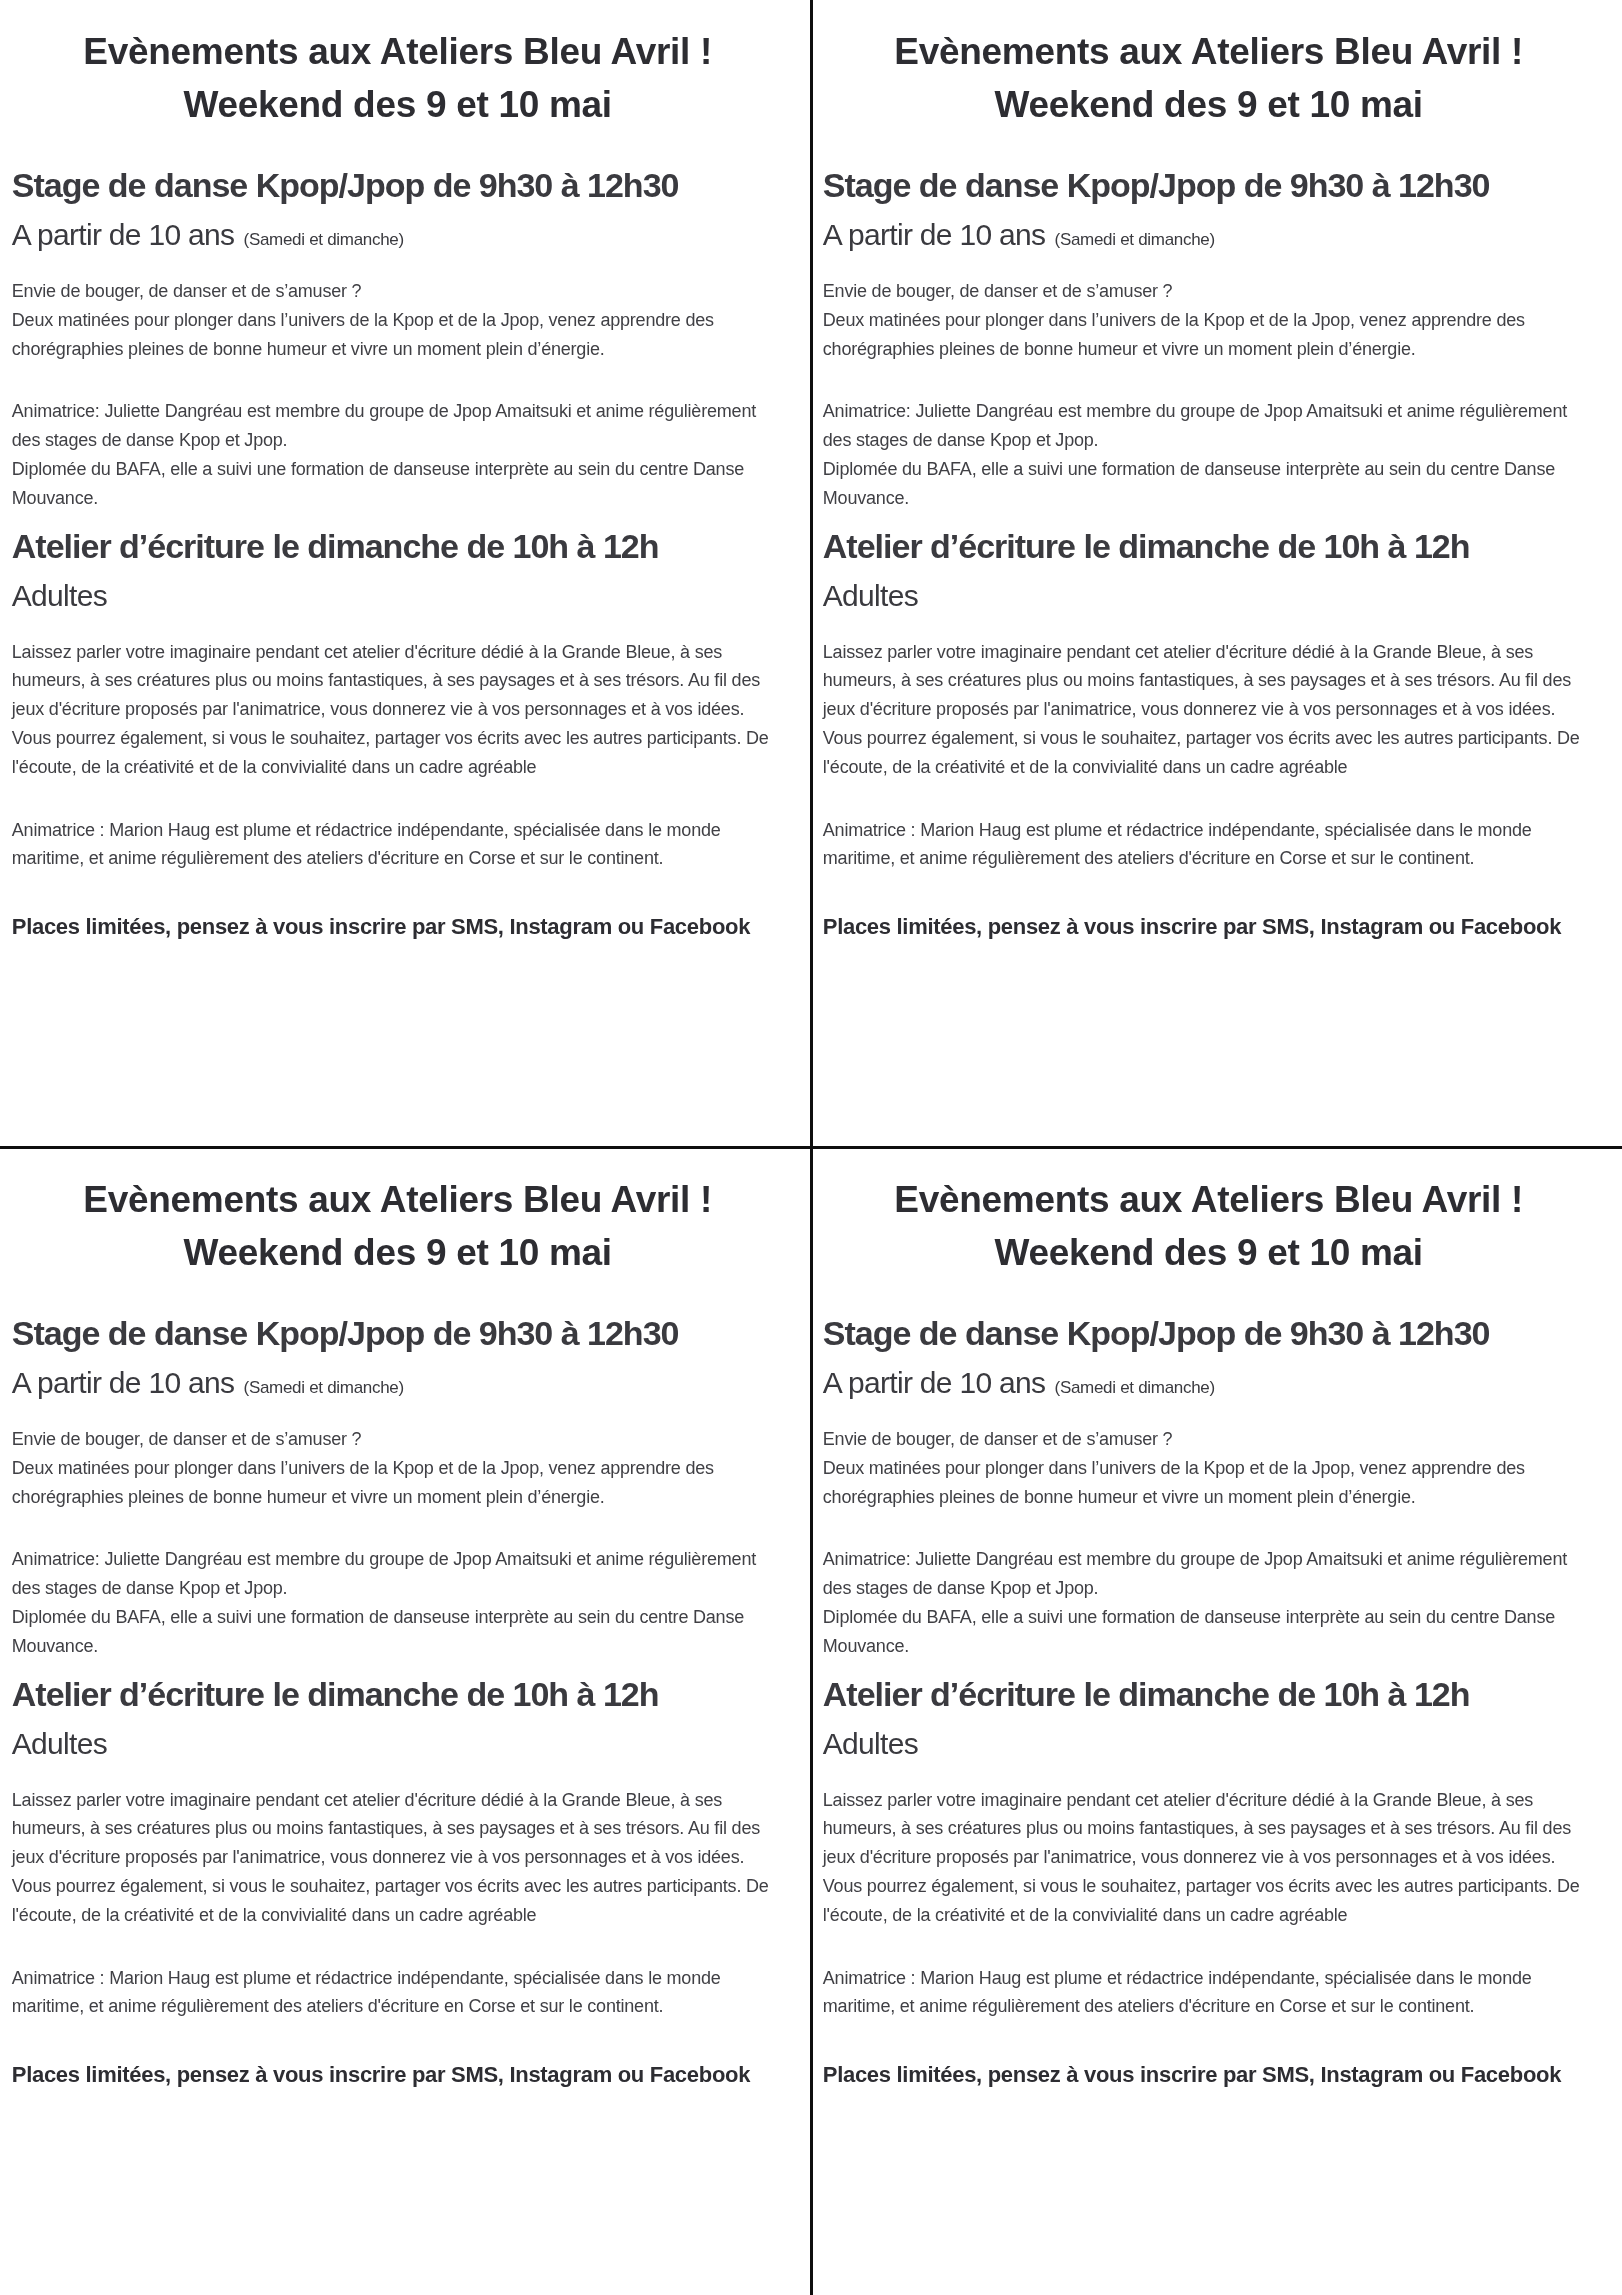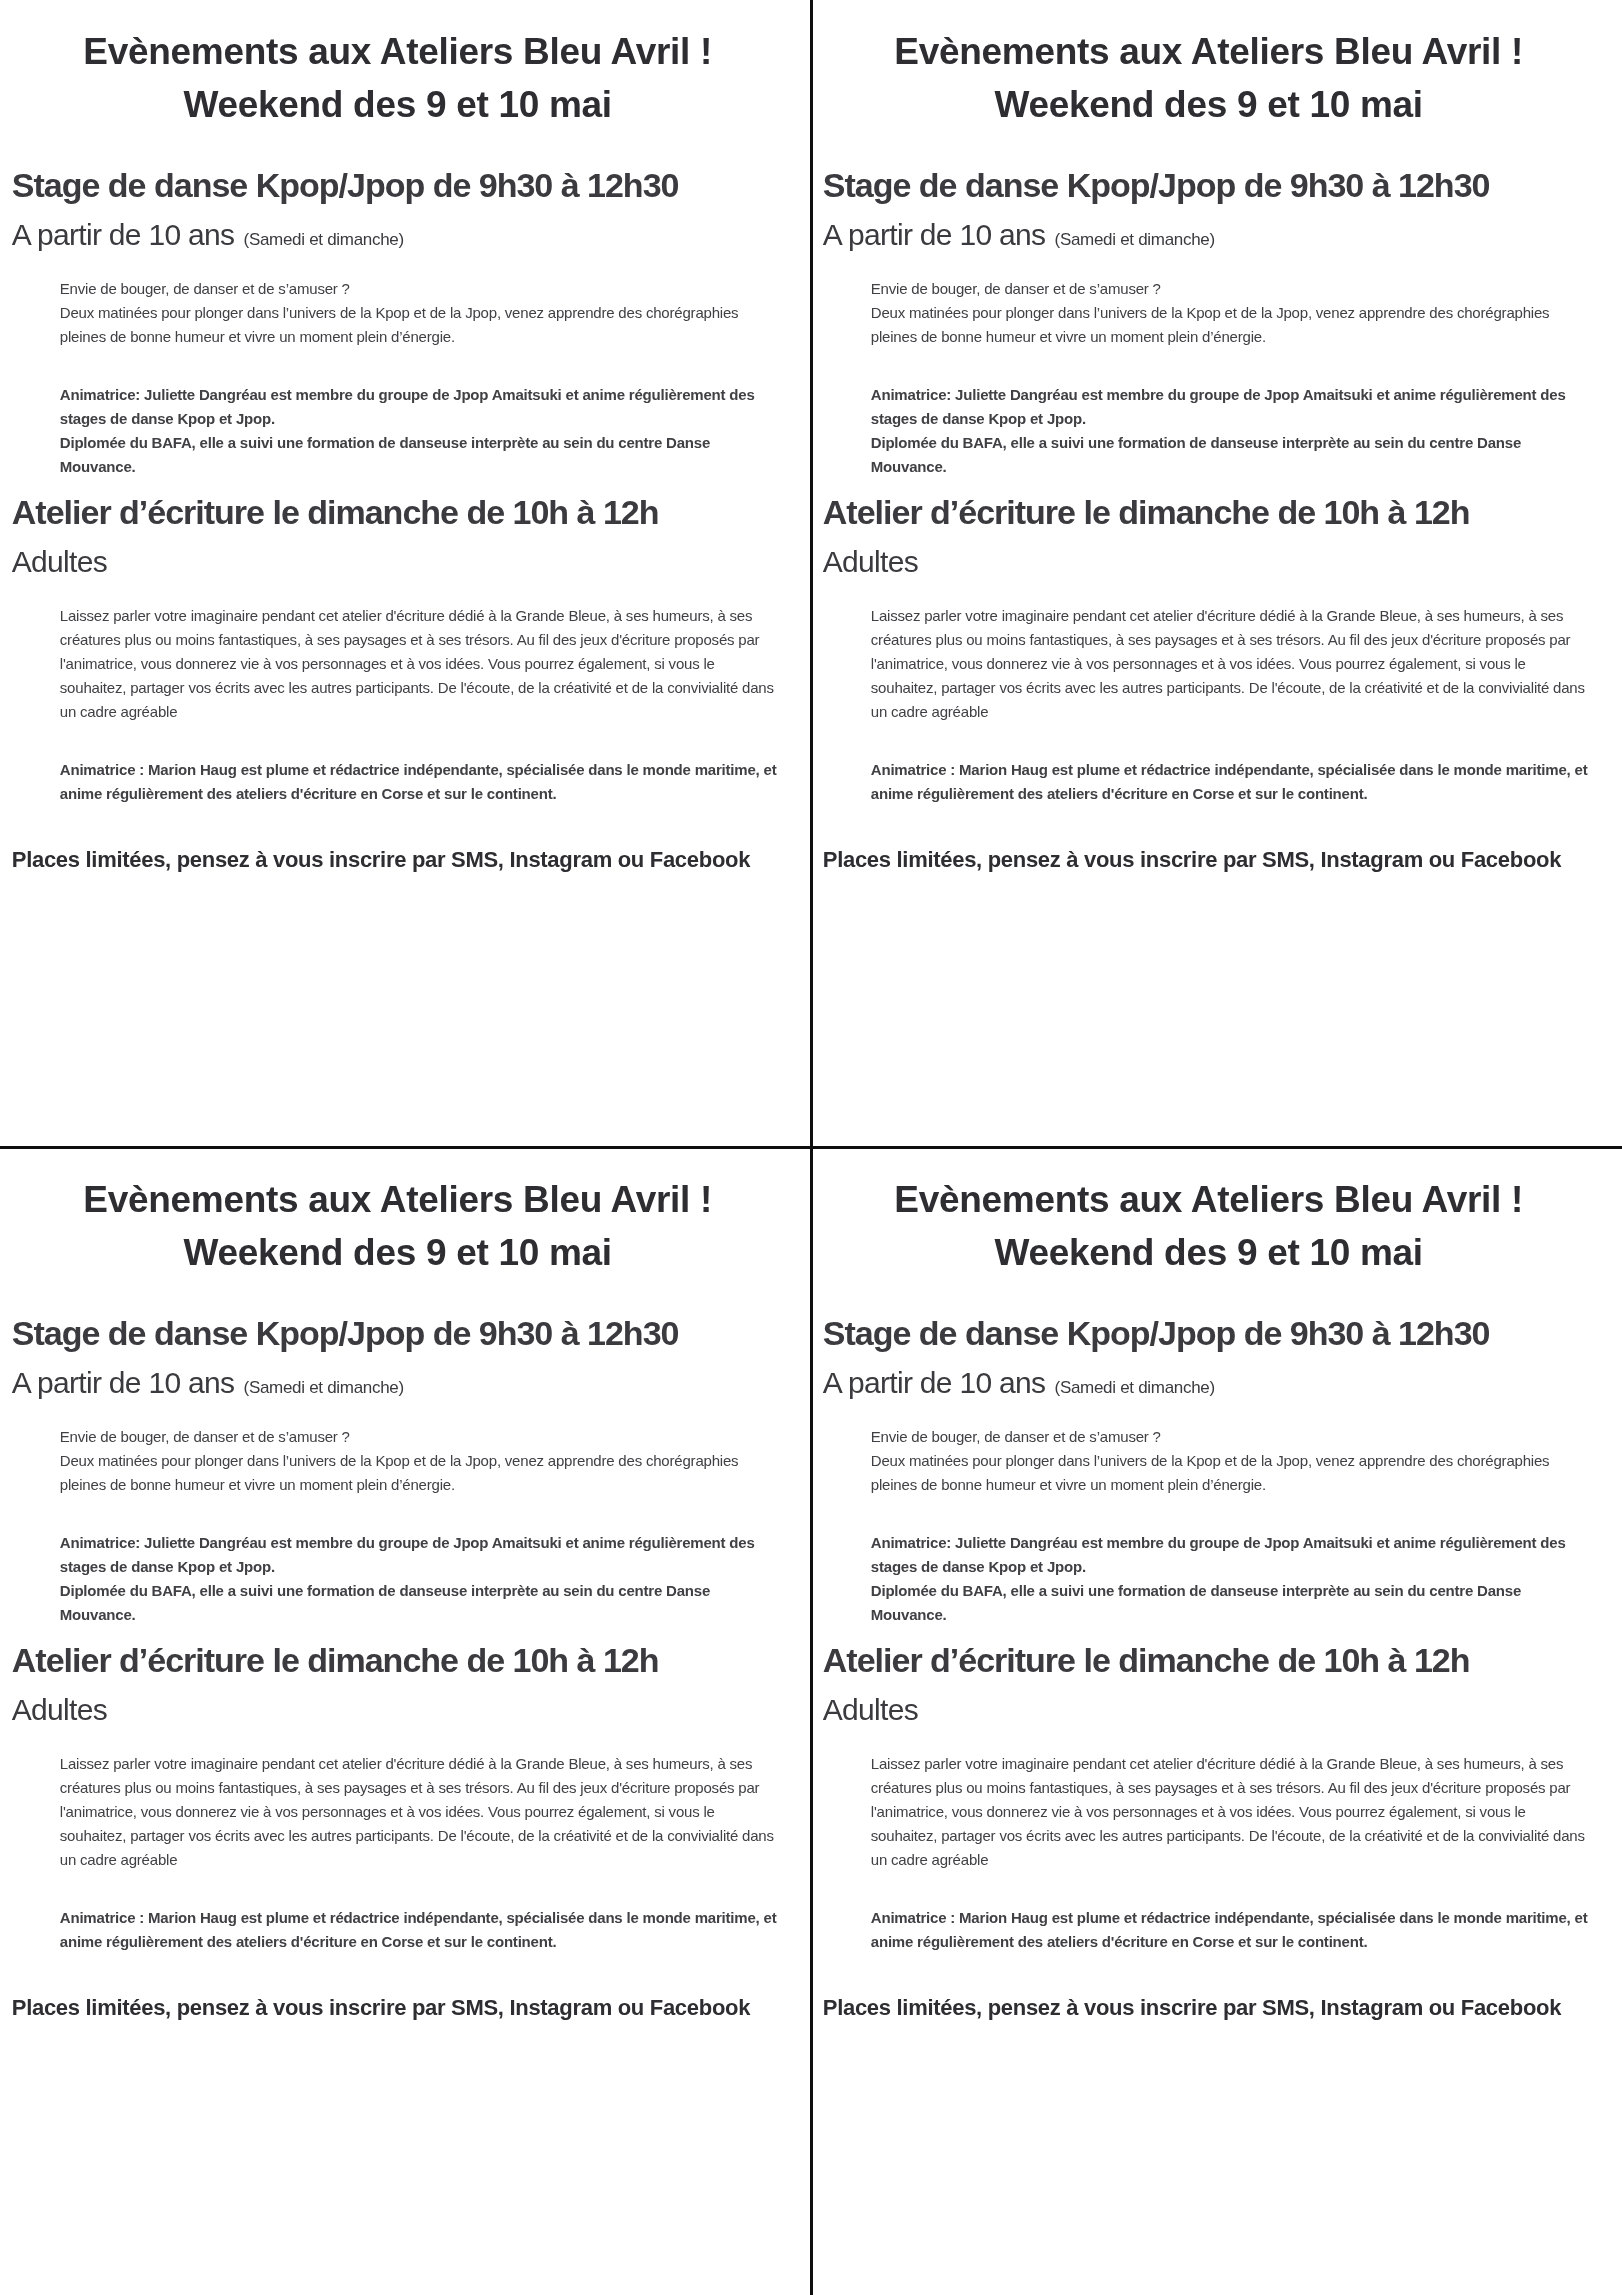--- a/index.html
+++ b/index.html
@@ -64,29 +64,28 @@
     font-size:30px;
     letter-spacing:-0.7px;
     color:#3a3a3f;
   }
   .days-note{
     font-size:17px;
     letter-spacing:-0.3px;
     margin-left:9.2px;
   }
   .para{
-    font-size:15px;
+    font-size:18px;
     line-height:1.6;
     letter-spacing:-0.2px;
     margin-top:25px;
     color:var(--body);
-    margin-left:48px;
   }
   .para .p-line{display:block;}
-  .para.spaced{margin-top:34px;font-weight:bold;}
+  .para.spaced{margin-top:34px;}
   .footer-note{
     font-weight:700;
     font-size:22px;
     letter-spacing:-0.3px;
     color:var(--title);
     margin-top:41px;
   }
 </style>
 </head>
 <body>

